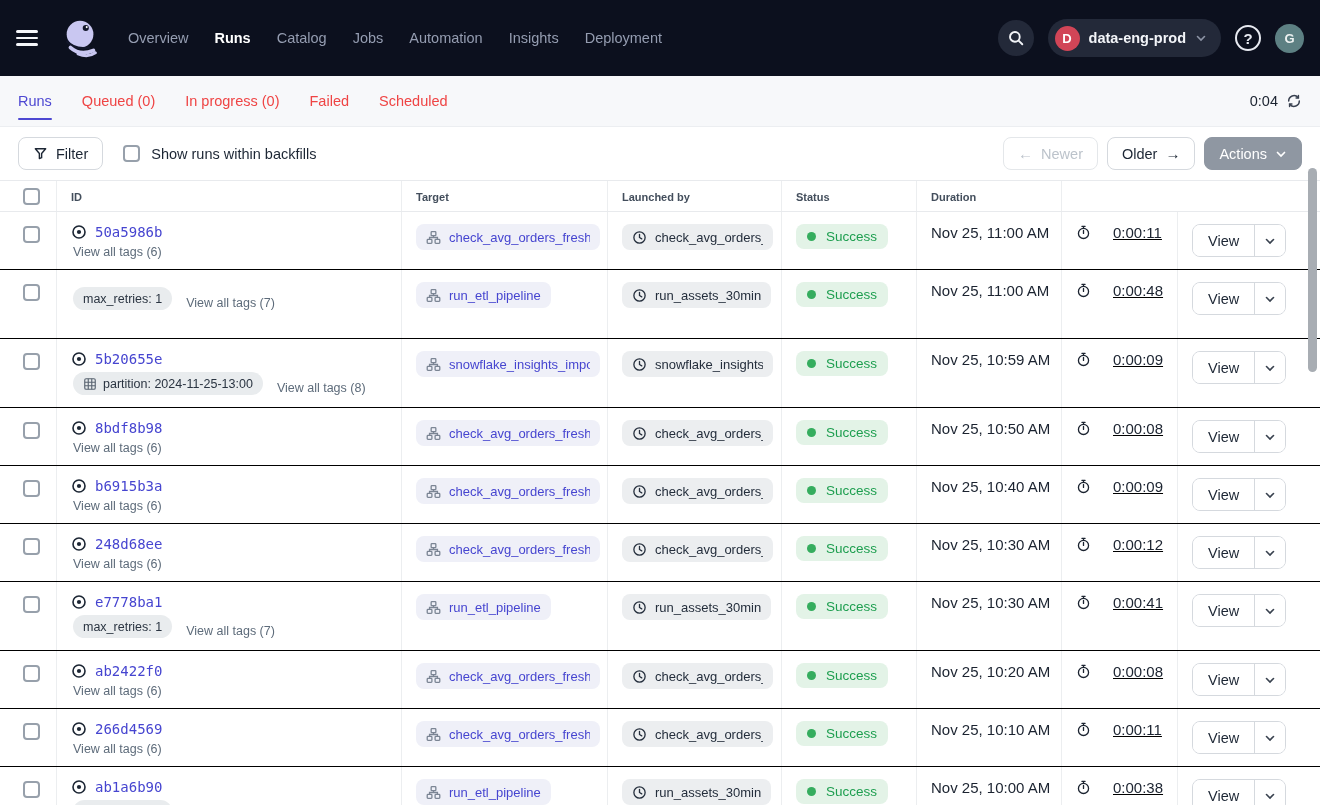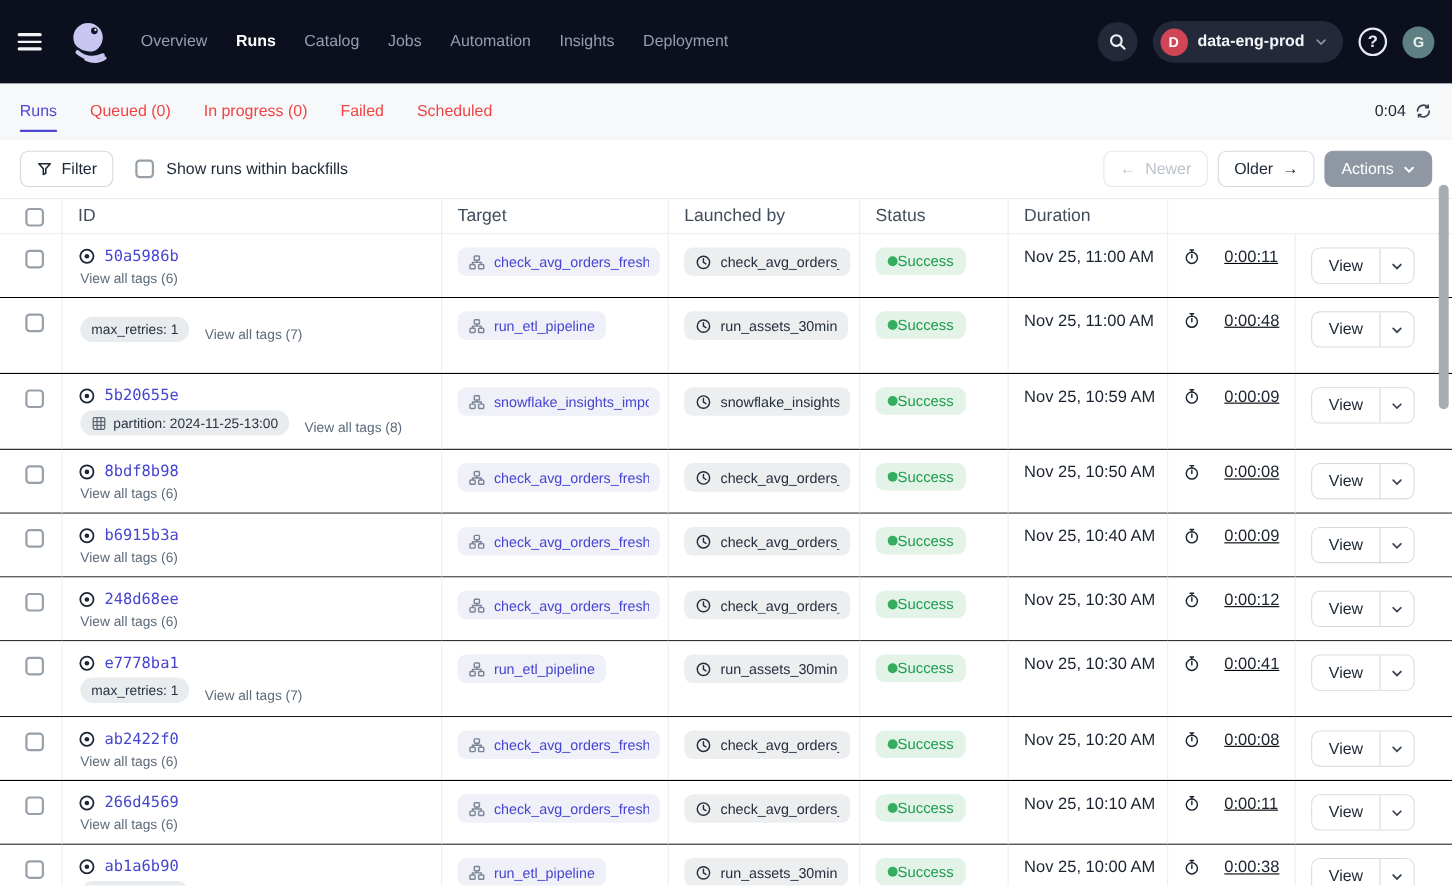--- a/index.html
+++ b/index.html
@@ -44,38 +44,38 @@
   .btn.gray { background:#8f97a2; border-color:#8f97a2; color:#fff; }
   .checkbox { width:17px; height:17px; border:2px solid #97a0ab; border-radius:4px; background:#fff; display:inline-block; cursor:pointer; flex:none; }
   .backfill-wrap { display:flex; align-items:center; gap:11px; margin-left:20px; }
   .backfill-label { font-size:14.5px; color:#1c2634; }
   .toolbar .spacer { flex:1; }
   .toolbar .right { display:flex; gap:9px; }
 
   
   .grid-row { display:grid; grid-template-columns:57px 345px 206px 174px 135px 145px 116px 1fr; }
   .thead { border-top:1px solid #e8eaed; border-bottom:1px solid #e8eaed; background:#fff; }
-  .th { font-size:16px; color:#434e5c; padding:7px 0 6px 14px; border-right:1px solid #eceef0; display:flex; align-items:center; }
+  .th { font-size:11px; color:#434e5c; padding:7px 0 6px 14px; border-right:1px solid #eceef0; display:flex; align-items:center;font-weight:bold; }
   .th:last-child { border-right:none; }
   .th.chk { padding-left:23px; }
   .tr { border-bottom:1px solid #000000; min-height:58px; background:#fff; }
   .tr.tall { min-height:69px; }
   .td { padding:12px 8px 8px 14px; border-right:1px solid #eceef0; overflow:hidden; }
   .td:last-child { border-right:none; }
   .td.chk { padding-left:23px; padding-top:14px; }
   .id-line { display:flex; align-items:center; gap:8px; }
   .run-id { font-family:"DejaVu Sans Mono", monospace; font-size:14px; color:#4645d0; text-decoration:none; cursor:pointer; }
   .tags-line { display:flex; align-items:flex-end; gap:14px; margin-top:5px; margin-left:2px; }
   .tag-pill { background:#e9ecee; border-radius:12px; height:23px; display:inline-flex; align-items:center; gap:6px; padding:0 10px; font-size:12.5px; color:#2a3441; white-space:nowrap; cursor:pointer; }
   .view-all { font-size:12.5px; color:#5d6b7a; cursor:pointer; white-space:nowrap; }
   .pill { height:26px; border-radius:8px; display:inline-flex; align-items:center; gap:8px; padding:0 10px; font-size:13px; white-space:nowrap; max-width:100%; cursor:pointer; }
   .target-pill { background:#eff0f8; color:#4645d0; max-width:184px; }
   .launched-pill { background:#eceef0; color:#242e3c; }
   .pill-text { overflow:hidden; white-space:nowrap; }
-  .status-pill { height:25px; border-radius:8px; background:#e3f3e7; color:#1d9e4f; font-size:13.5px; display:inline-flex; align-items:center; gap:0; padding:0 11px; }
+  .status-pill { height:25px; border-radius:8px; background:#e3f3e7; color:#1d9e4f; font-size:13.5px; display:inline-flex; align-items:center; gap:10px; padding:0 11px; }
   .status-dot { width:9px; height:9px; border-radius:50%; background:#35ad5e; display:inline-block; }
   .created-text { font-size:15px; color:#1b2330; white-space:nowrap; }
   .dur-wrap { display:flex; align-items:center; gap:22px;text-decoration:underline; }
   .dur-text { font-size:15px; color:#1b2330; }
   .view-btn { display:inline-flex; border:1px solid #d5d9de; border-radius:8px; overflow:hidden; background:#fff; }
   .view-main { border:none; background:#fff; font-family:inherit; font-size:14.5px; color:#1c2634; padding:0 15px; height:31px; cursor:pointer; }
   .view-caret { border:none; border-left:1px solid #d5d9de; background:#fff; width:31px; height:31px; display:flex; align-items:center; justify-content:center; color:#39424f; cursor:pointer; }
   .icon { display:inline-flex; flex:none; }
 
   

